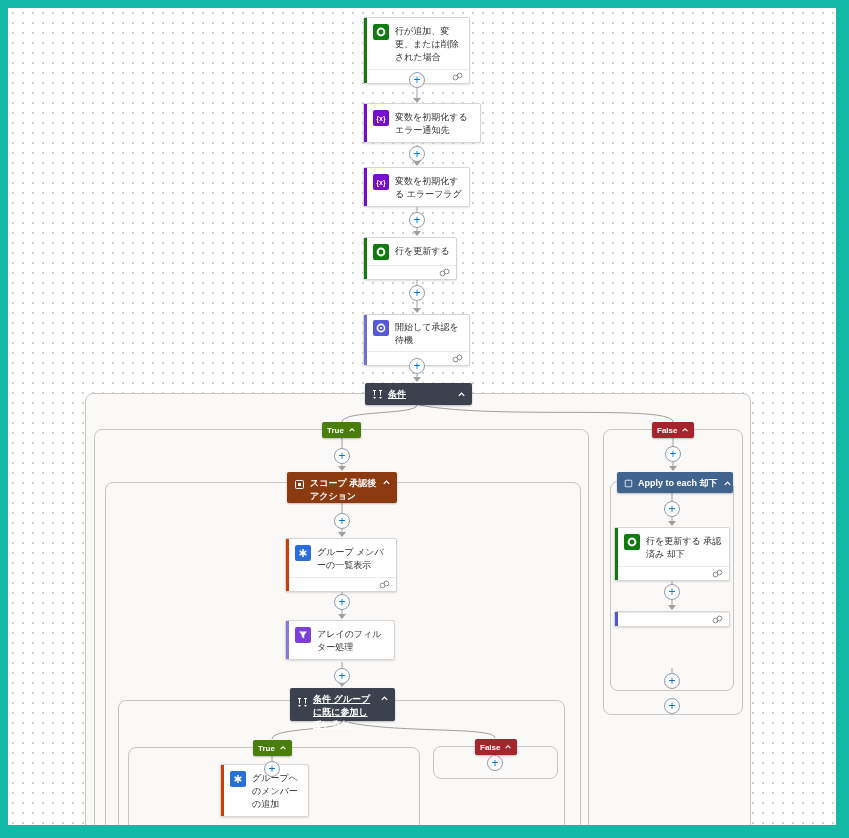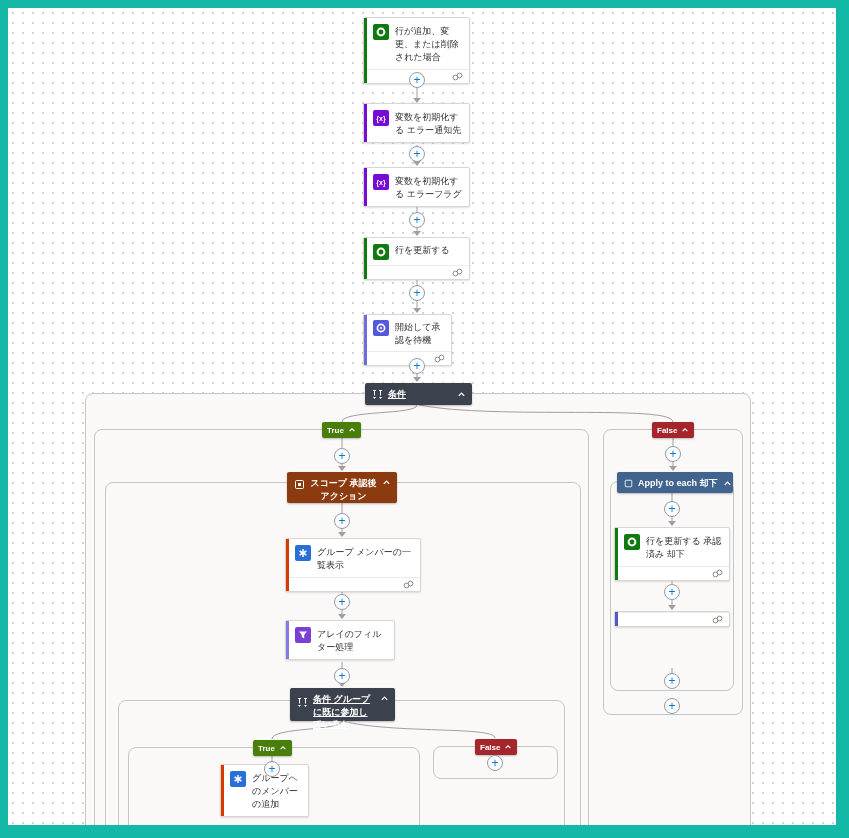--- a/index.html
+++ b/index.html
@@ -30,21 +30,21 @@
   .ntitle { font-size:9px; line-height:1.45; color:#323130; padding-top:1px; }
   .node-footer { border-top:1px solid #edebe9; height:14px; display:flex;
                  align-items:center; justify-content:flex-end; padding:0 6px; }
   .hdr {
     position:absolute; border-radius:2px; z-index:3; color:#fff; cursor:pointer;
     display:flex; align-items:flex-start; gap:5px; padding:5px 6px 4px 7px;
     box-shadow:0 1px 2px rgba(0,0,0,.25);
   }
   .hdr .hlabel { font-size:9px; font-weight:bold; line-height:1.4; flex:1; }
   .hdr-cond  { background:#3c424d;text-decoration:underline; }
-  .hdr-scope { background:#8c3a10;text-align:center; }
+  .hdr-scope { background:#8c3a10; }
   .hdr-apply { background:#41648f; }
   .badge {
     position:absolute; border-radius:2px; z-index:3; color:#fff; cursor:pointer;
     display:flex; align-items:center; gap:4px; padding:0 5px;
     font-size:8px; font-weight:bold; height:16px;
     box-shadow:0 1px 2px rgba(0,0,0,.25);
   }
   .badge-true  { background:#487e09; }
   .badge-false { background:#a4262c; }
   .plus {
@@ -125,21 +125,21 @@
             <circle cx="3.5" cy="5.5" r="2.4" stroke="#8a8886" fill="none"></circle>
             <circle cx="7.5" cy="3.5" r="2.4" stroke="#8a8886" fill="none"></circle>
           </svg>
         </div>
   </div>
 
   <div class="plus" style="left:409px;top:72px;">
         <span>+</span>
       </div>
 
-  <div class="node" style="left:355px;top:95px;width:107px;">
+  <div class="node" style="left:355px;top:95px;width:118px;">
     <div class="accent" style="background:#770bd6;"></div>
     <div class="node-body">
       <span class="nicon" style="background:#770bd6;color:#fff;font-size:7px;font-weight:bold;">{x}</span>
       <span class="ntitle">変数を初期化する エラー通知先</span>
     </div>
   </div>
 
   <div class="plus" style="left:409px;top:146px;">
         <span>+</span>
       </div>
@@ -149,21 +149,21 @@
     <div class="node-body">
       <span class="nicon" style="background:#770bd6;color:#fff;font-size:7px;font-weight:bold;">{x}</span>
       <span class="ntitle">変数を初期化する エラーフラグ</span>
     </div>
   </div>
 
   <div class="plus" style="left:409px;top:212px;">
         <span>+</span>
       </div>
 
-  <div class="node" style="left:355px;top:229px;width:107px;font-family:Liberation Mono, monospace;">
+  <div class="node" style="left:355px;top:229px;width:94px;">
     <div class="accent" style="background:#107c10;"></div>
     <div class="node-body">
       <span class="nicon" style="background:#0f7b0f;">
         <svg width="10" height="10">
               <circle cx="5" cy="5" r="3.4" stroke="#fff" stroke-width="2" fill="none"></circle>
             </svg>
       </span>
       <span class="ntitle">行を更新する</span>
     </div>
     <div class="node-footer">
@@ -171,21 +171,21 @@
             <circle cx="3.5" cy="5.5" r="2.4" stroke="#8a8886" fill="none"></circle>
             <circle cx="7.5" cy="3.5" r="2.4" stroke="#8a8886" fill="none"></circle>
           </svg>
         </div>
   </div>
 
   <div class="plus" style="left:409px;top:285px;">
         <span>+</span>
       </div>
 
-  <div class="node" style="left:355px;top:306px;width:89px;">
+  <div class="node" style="left:355px;top:306px;width:107px;">
     <div class="accent" style="background:#6b6edb;"></div>
     <div class="node-body" style="padding-top:5px;padding-bottom:4px;">
       <span class="nicon" style="background:#5558d9;">
         <svg width="10" height="10">
               <circle cx="5" cy="5" r="3.6" stroke="#fff" stroke-width="1.6" fill="none"></circle>
               <circle cx="5" cy="5" r="1.1" fill="#fff"></circle>
             </svg>
       </span>
       <span class="ntitle">開始して承認を待機</span>
     </div>
@@ -234,21 +234,21 @@
     <span class="hlabel">スコープ 承認後アクション</span>
     <svg class="chev" viewBox="0 0 10 10">
           <path d="M2 6.5 L5 3.5 L8 6.5" stroke="#fff" stroke-width="1.4" fill="none"></path>
         </svg>
   </div>
 
   <div class="plus" style="left:334px;top:513px;">
         <span>+</span>
       </div>
 
-  <div class="node" style="left:277px;top:530px;width:136px;">
+  <div class="node" style="left:277px;top:530px;width:112px;">
     <div class="accent" style="background:#d83b01;"></div>
     <div class="node-body">
       <span class="nicon" style="background:#2a6fd8;">
         <svg width="10" height="10" viewBox="0 0 10 10">
               <g stroke="#fff" stroke-width="1.5">
                 <path d="M5 1 V9"></path>
                 <path d="M1.6 3 L8.4 7"></path>
                 <path d="M8.4 3 L1.6 7"></path>
               </g>
             </svg>

